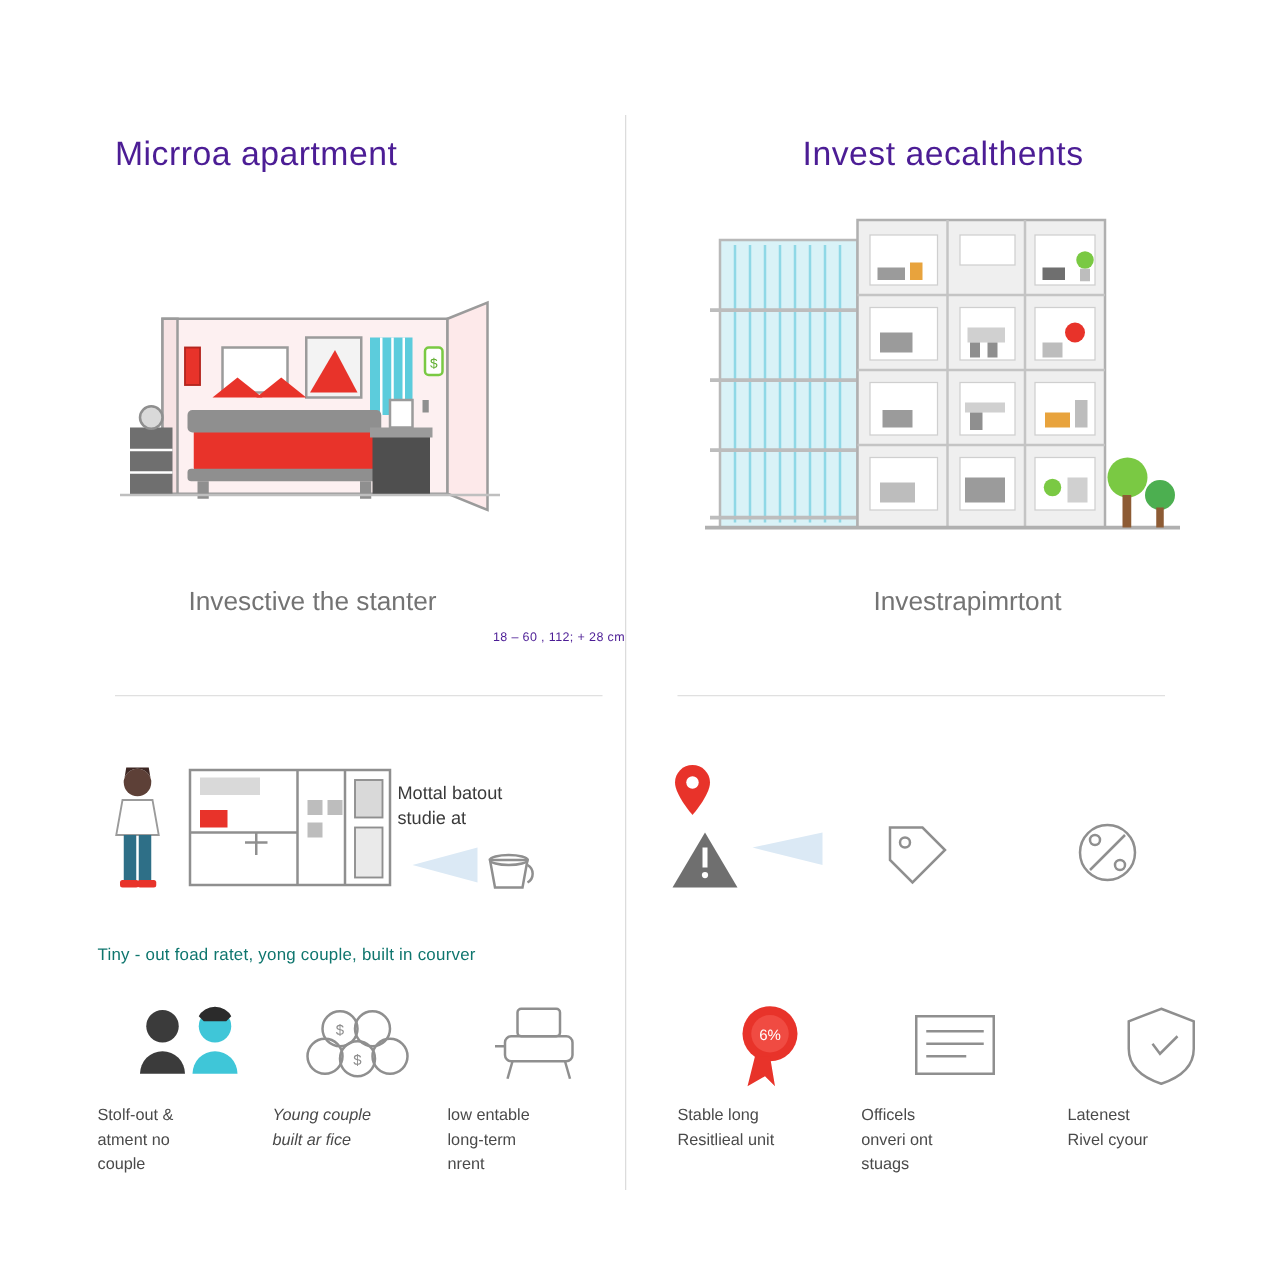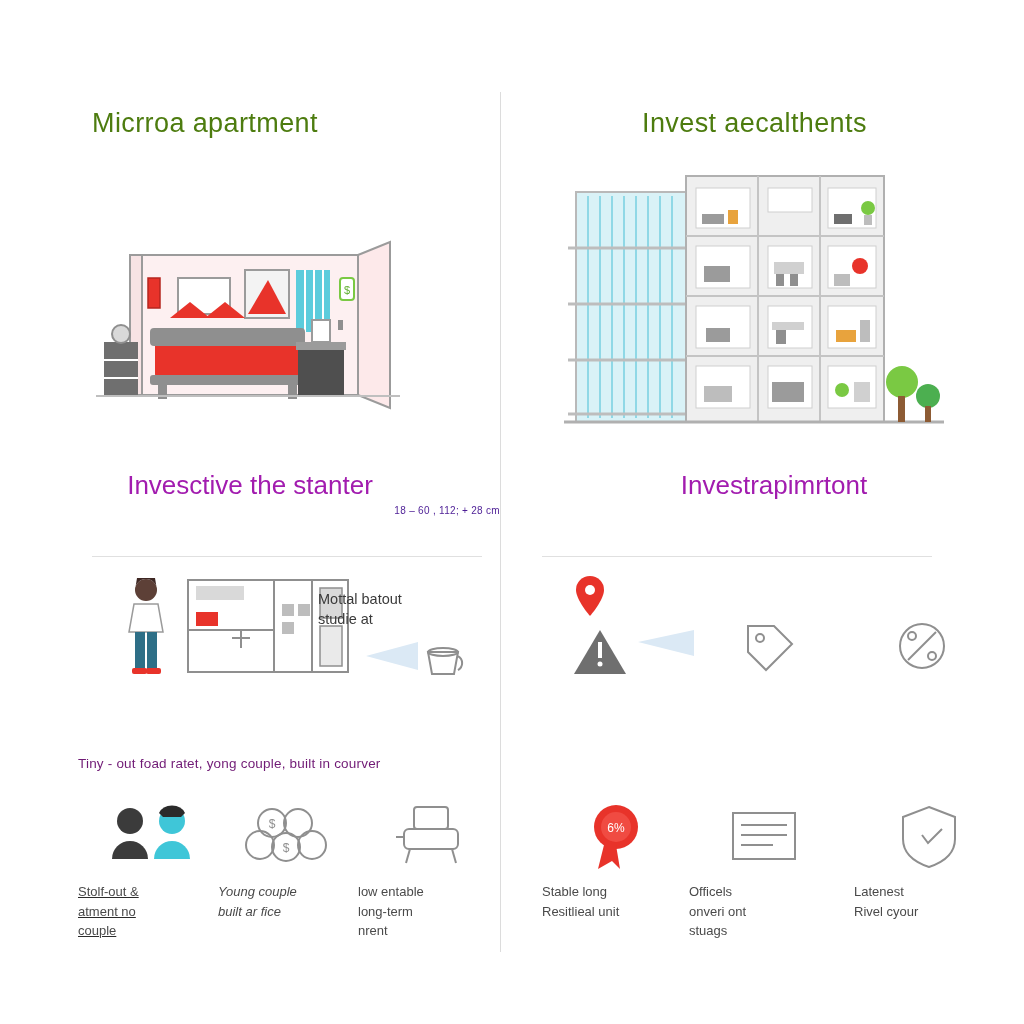--- a/index.html
+++ b/index.html
@@ -37,40 +37,40 @@
   .panel.left  { left: 0px; }
   .panel.right { left: 524px; }
 
   .panel-title {
     position: absolute;
     top: 108px;
     width: 100%;
     text-align: center;
     font-size: 27px;
     letter-spacing: 0.4px;
-    color: #4d7c0f;
+    color: #4c1d95;
     font-weight: 400;
   }
   .panel.left .panel-title { text-align: left; padding-left: 92px; width: 400px; }
   .panel.right .panel-title { text-align: left; padding-left: 118px; width: 380px; }
 
   .hero {
     position: absolute;
     top: 170px;
     left: 0;
     width: 500px;
     height: 270px;
   }
   .caption {
     position: absolute;
     top: 470px;
     width: 500px;
     text-align: center;
-    font-size: 26px;
-    color: #a21caf;
+    font-size: 21px;
+    color: #737373;
   }
   .subcaption {
     position: absolute;
     top: 505px;
     width: 500px;
     text-align: right;
     font-size: 10px;
     color: #4c1d95;
     letter-spacing: 0.3px;
   }
@@ -79,37 +79,36 @@
     top: 556px;
     height: 1px;
     background: #e0e0e0;
   }
   .panel.left .divider-h  { left: 92px;  width: 390px; }
   .panel.right .divider-h { left: 18px;  width: 390px; }
 
   
   .mid-row {
     position: absolute;
-    top: 568px;
+    top: 604px;
     left: 0;
     width: 500px;
     height: 130px;
-    padding-left: 36px;
   }
   .mid-note {
     position: absolute;
     font-size: 14.5px;
     color: #3a3a3a;
     line-height: 1.35;
   }
   .mid-caption {
     position: absolute;
     top: 756px;
     font-size: 13.5px;
-    color: #701a75;
+    color: #0f766e;
     letter-spacing: 0.2px;
   }
   .panel.left .mid-caption  { left: 78px; width: 420px; }
 
   
   .icon-row {
     position: absolute;
     top: 800px;
     left: 0;
     width: 500px;
@@ -125,21 +124,21 @@
     display: flex;
     align-items: center;
     justify-content: center;
   }
   .icon-label {
     margin-top: 10px;
     font-size: 13px;
     line-height: 1.5;
     color: #4a4a4a;
   }
-  .panel.left .icon-cell.c1 { left: 78px; text-decoration: underline; }
+  .panel.left .icon-cell.c1 { left: 78px; }
   .panel.left .icon-cell.c2 { left: 218px; }
   .panel.left .icon-cell.c3 { left: 358px; }
   .panel.right .icon-cell.c1 { left: 18px; }
   .panel.right .icon-cell.c2 { left: 165px; }
   .panel.right .icon-cell.c3 { left: 330px; }
   svg { display: block; }
 </style>
 </head>
 <body>
 

